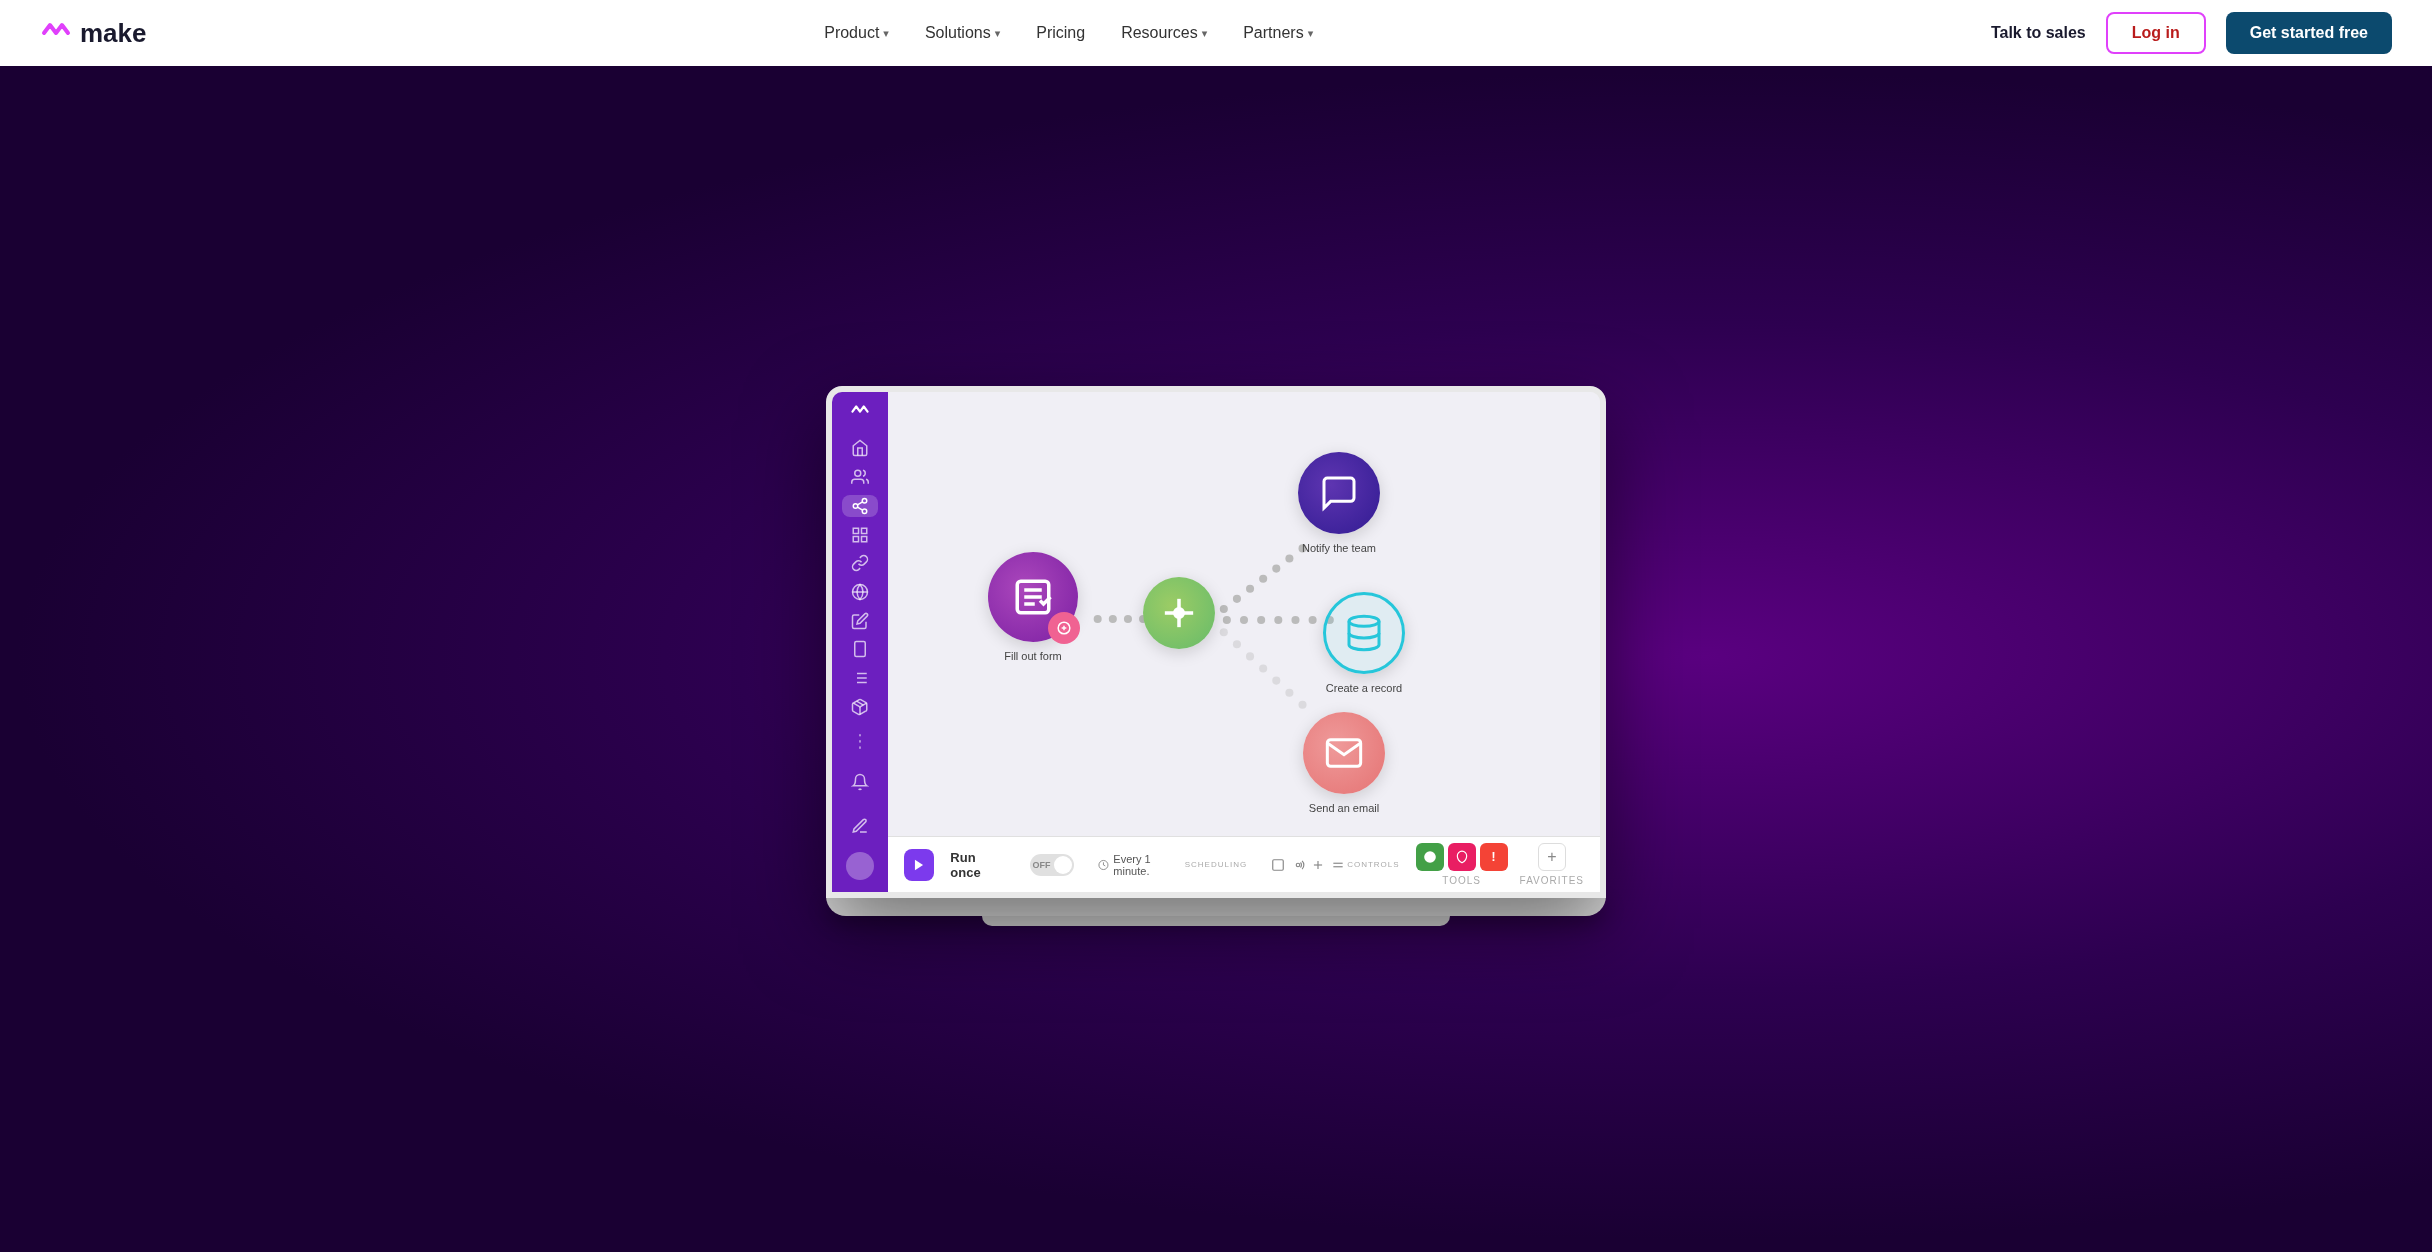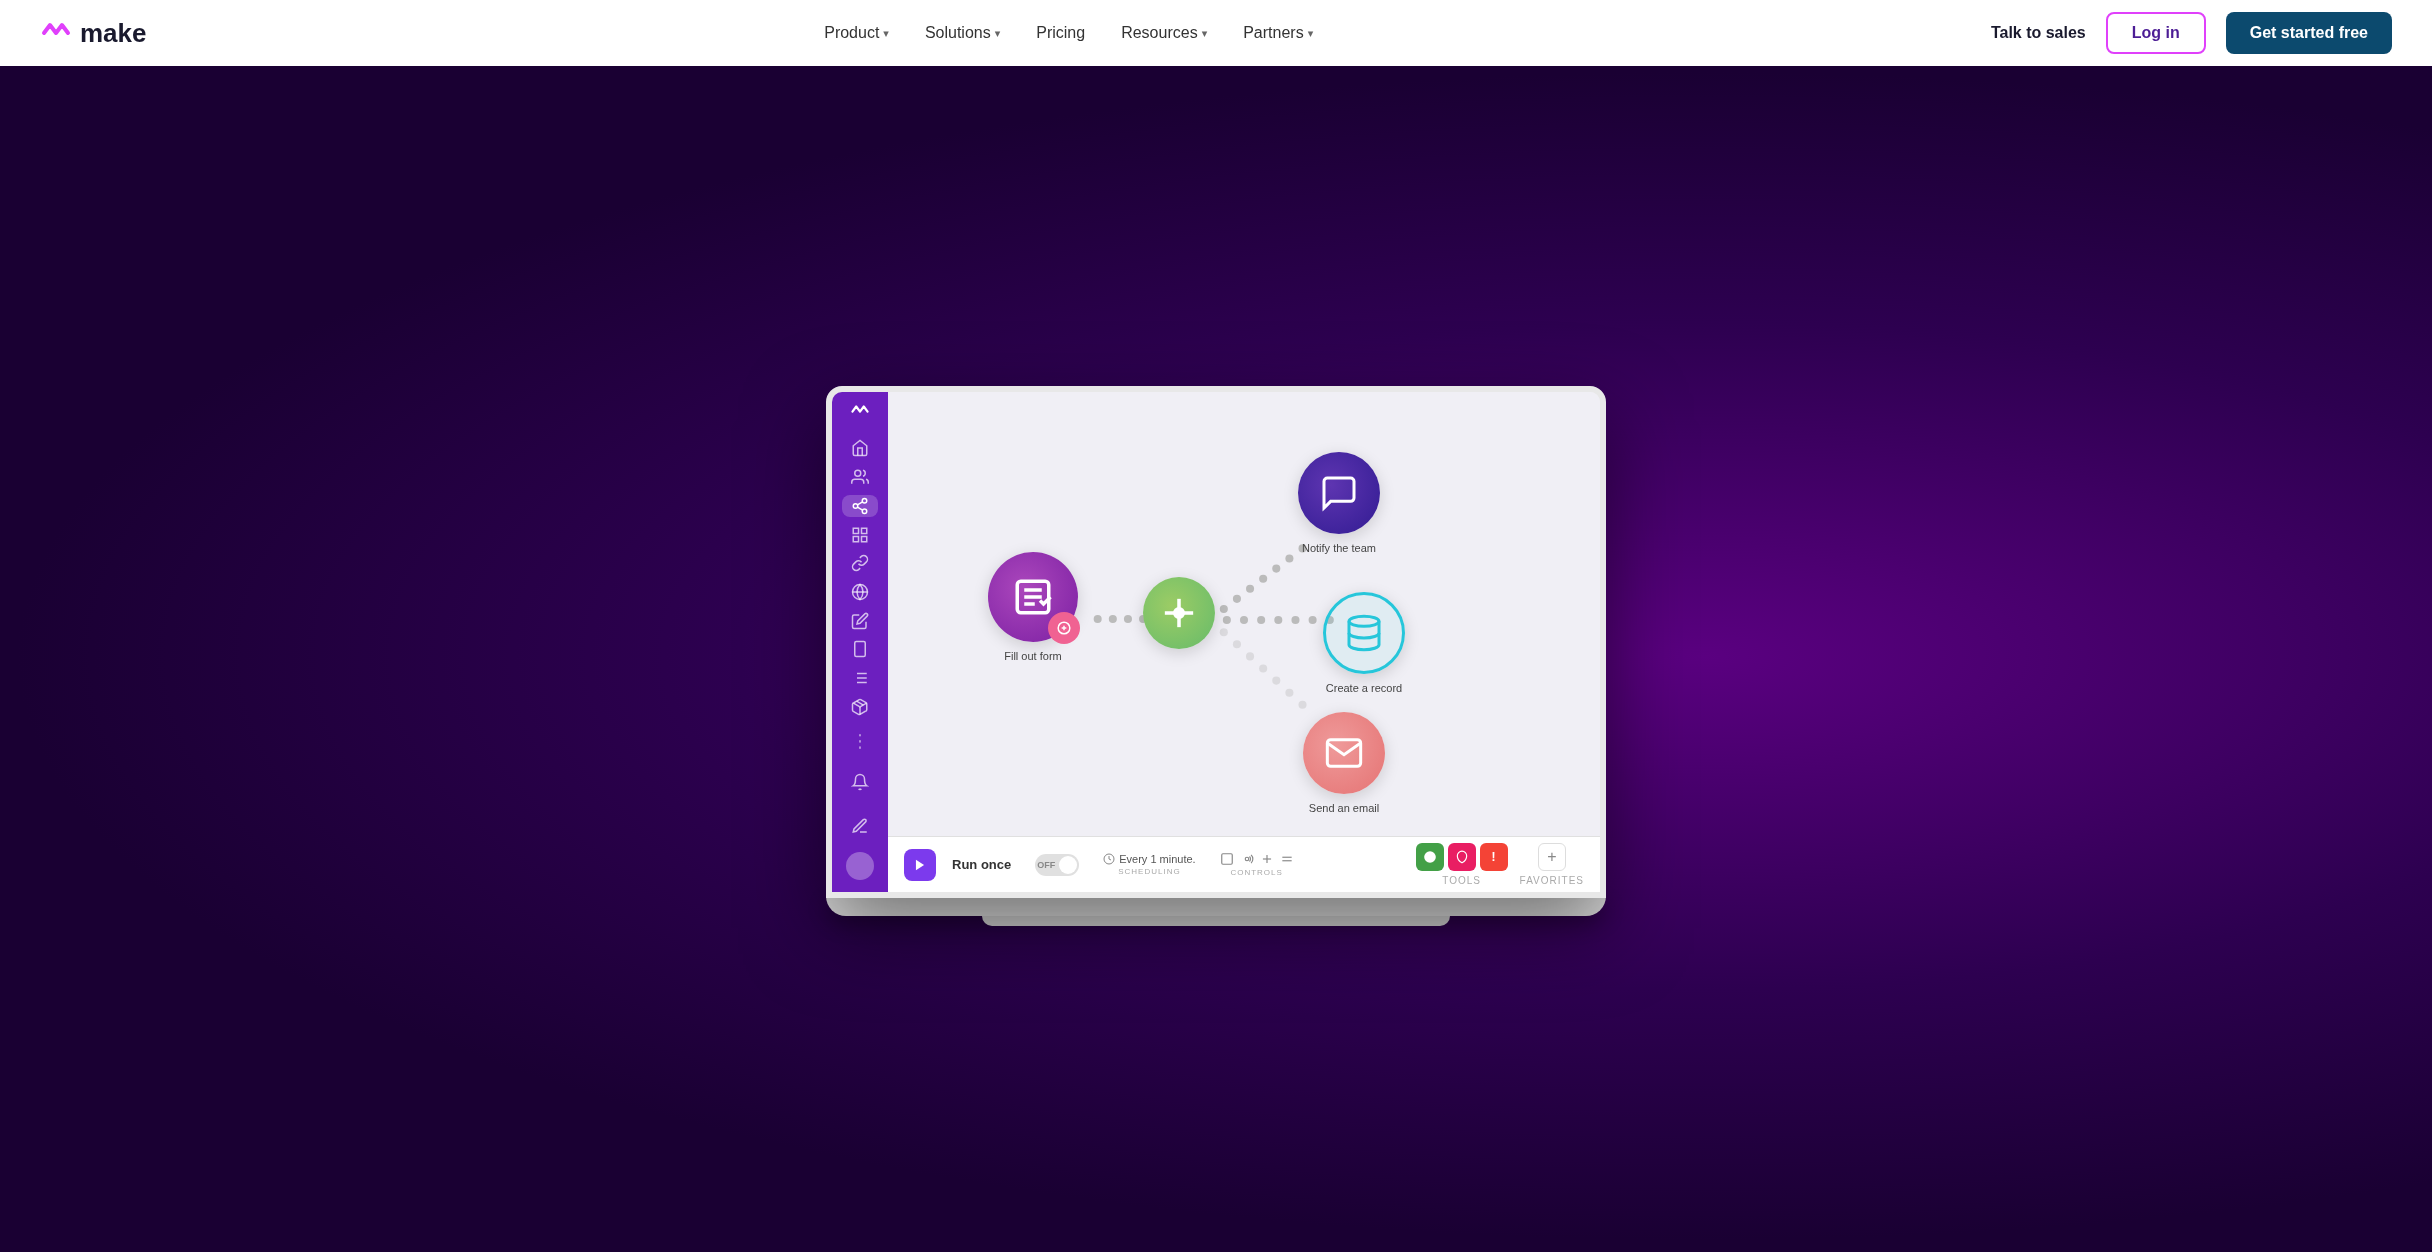--- a/index.html
+++ b/index.html
@@ -60,21 +60,21 @@
       gap: 20px;
     }
     .talk-sales {
       font-size: 16px;
       font-weight: 700;
       color: #1a1a2e;
       text-decoration: none;
     }
     .btn-login {
       border: 2px solid #e040fb;
-      color: #4c1d95;
+      color: #b91c1c;
       background: transparent;
       padding: 10px 24px;
       border-radius: 8px;
       font-size: 16px;
       font-weight: 600;
       cursor: pointer;
     }
     .btn-get-started {
       background: #0c4a6e;
       color: #fff;
@@ -344,21 +344,21 @@
       font-size: 9px;
       color: #888;
       font-weight: 600;
     }
     .schedule-text {
       font-size: 11px;
       color: #555;
     }
     .toolbar-section {
       display: flex;
-      flex-direction: column;
+      flex-direction: row;
       align-items: center;
       gap: 2px;
       margin-left: 8px;
     }
     .toolbar-section-icons {
       display: flex;
       gap: 6px;
       color: #888;
       font-size: 14px;
     }

